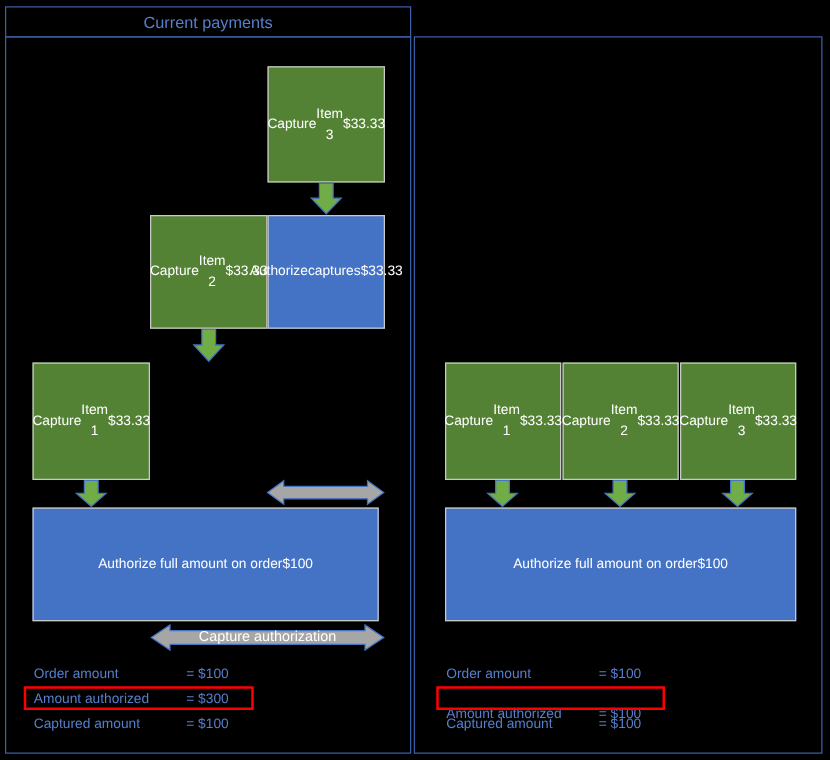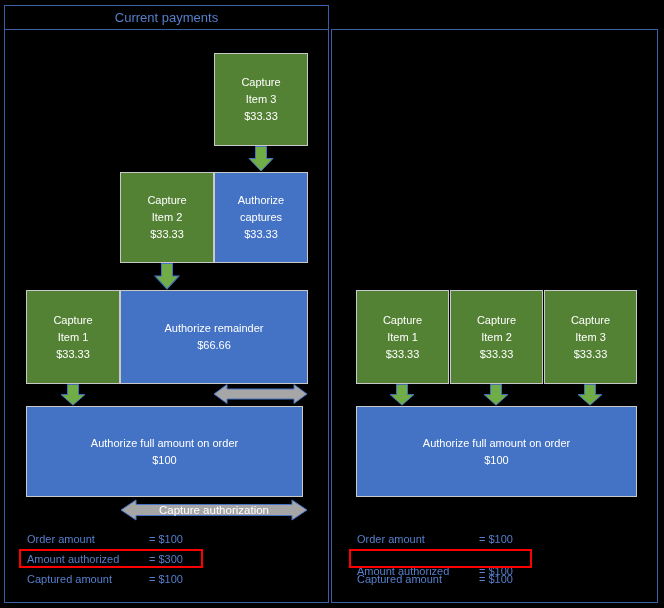--- a/index.html
+++ b/index.html
@@ -13,21 +13,21 @@
     display:flex; align-items:center; justify-content:center;
     color:var(--text_blue,#567FCC); font-size:13px;
   }
   .panel-body {
     position:absolute; top:29px; height:574px; box-sizing:border-box;
     border:1px solid var(--border_blue,#3B5EA6);
   }
   .node {
     position:absolute; box-sizing:border-box;
     border:1px solid var(--box_border,#C9C9C9);
-    display:flex; flex-direction:column; align-items:center; justify-content:center;
+    display:flex; flex-direction:row; align-items:center; justify-content:center;
     color:#fff; font-size:11px; line-height:17px; text-align:center;
   }
   .gbox { background:var(--green,#548235); }
   .bbox { background:var(--blue,#4472C4); }
   .arrow { position:absolute; }
   .arrow svg { display:block; }
   .arrow-down polygon { fill:var(--light_green,#70AD47); stroke:var(--blue,#4472C4); stroke-width:1; }
   .arrow-h polygon { fill:var(--gray,#A6A6A6); stroke:var(--blue,#4472C4); stroke-width:1; }
   .unused-label {
     position:absolute; left:0; top:3px; width:100%; text-align:center;
@@ -77,24 +77,20 @@
   <div class="arrow arrow-down" style="left:154px;top:263px">
     <svg width="26" height="27" viewBox="0 0 26 26" preserveAspectRatio="none">
         <polygon points="7.5,0.5 18.5,0.5 18.5,12.5 25,12.5 13,25 1,12.5 7.5,12.5"></polygon>
       </svg>
   </div>
 
   <div class="node gbox" style="left:26px;top:290px;width:94px;height:94px">
     <span>Capture</span>
     <span>Item 1</span>
     <span>$33.33</span>
-  </div>
-  <div class="node bbox" style="left:120px;top:290px;width:188px;height:94px">
-    <span>Authorize remainder</span>
-    <span>$66.66</span>
   </div>
   <div class="arrow arrow-down" style="left:60px;top:384px">
     <svg width="26" height="22" viewBox="0 0 26 26" preserveAspectRatio="none">
         <polygon points="7.5,0.5 18.5,0.5 18.5,12.5 25,12.5 13,25 1,12.5 7.5,12.5"></polygon>
       </svg>
   </div>
   <div class="arrow arrow-h" style="left:213px;top:383px">
     <svg width="95" height="22" viewBox="0 0 95 22" preserveAspectRatio="none">
         <polygon points="1,11 14,1.5 14,6 81,6 81,1.5 94,11 81,20.5 81,16 14,16 14,20.5"></polygon>
       </svg>

